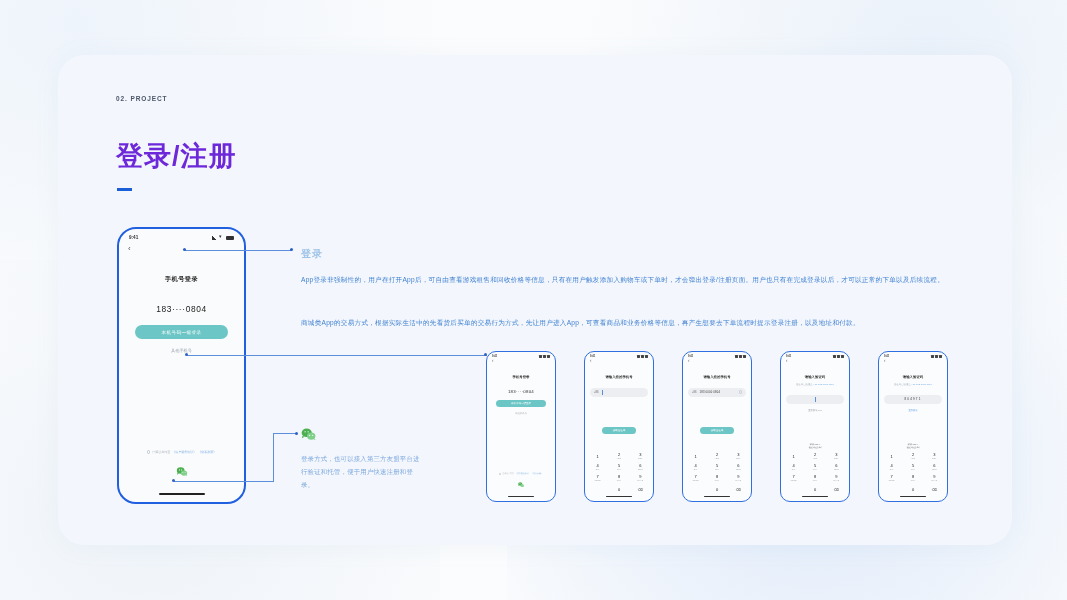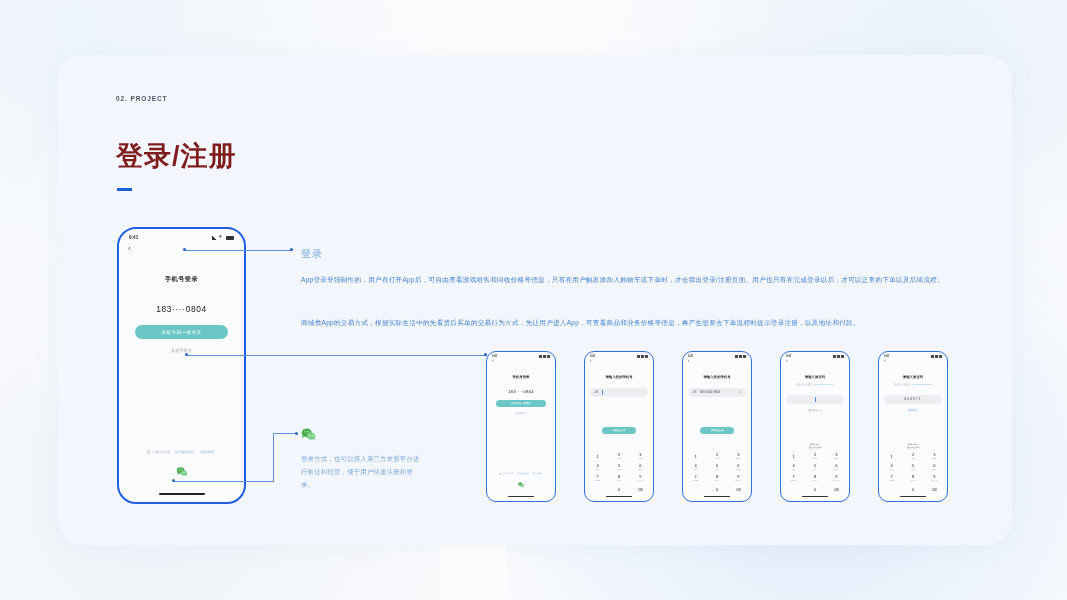--- a/index.html
+++ b/index.html
@@ -41,21 +41,21 @@
     box-shadow: 0 2px 26px rgba(120,150,190,0.07);
     overflow: hidden;
   }
 
   .eyebrow {
     position: absolute; left: 58px; top: 40px;
     font-size: 6.5px; letter-spacing: 0.9px; color: #4a5568; font-weight: 700;
   }
   .page-title {
     position: absolute; left: 58px; top: 83px;
-    font-size: 27px; font-weight: 700; color: #7f1d1d; letter-spacing: 1px;
+    font-size: 27px; font-weight: 700; color: #6d28d9; letter-spacing: 1px;
   }
   .title-rule {
     position: absolute; left: 59px; top: 133px;
     width: 15px; height: 3px; background: #1a5fd6;
   }
 
   
   .phone-big {
     position: absolute; left: 59px; top: 172px;
     width: 129px; height: 277px;

